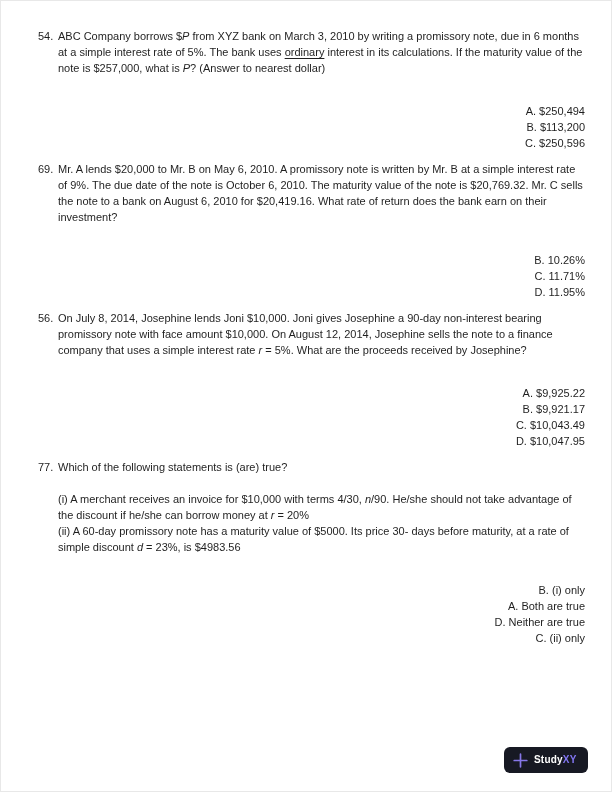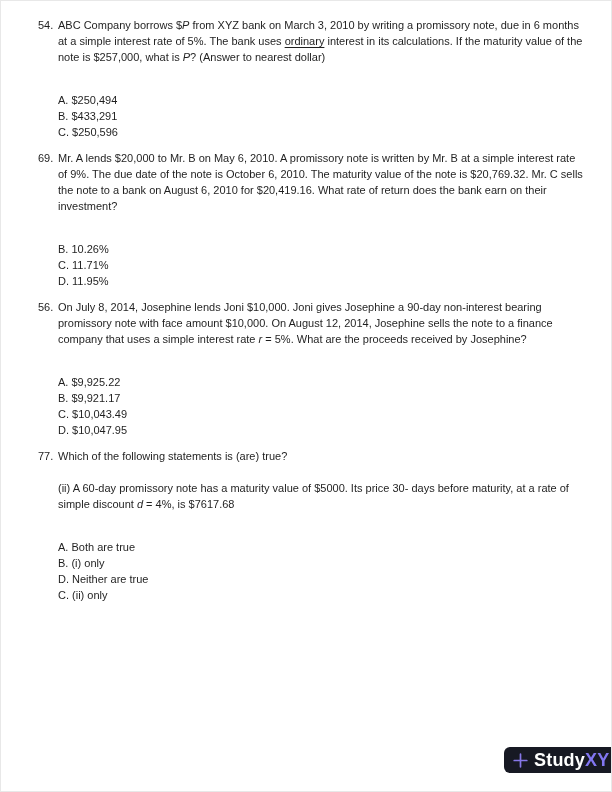--- a/index.html
+++ b/index.html
@@ -13,73 +13,73 @@
   }
   .page {
     position: relative;
     width: 612px; height: 792px;
     box-sizing: border-box;
     border: 1px solid #e8e8e8;
     background: #ffffff;
     overflow: hidden;
   }
   .content {
-    padding: 16px 28px 0 37px;
+    padding: 27px 28px 0 37px;
   }
   .question {
     display: flex;
     margin-bottom: 10px;
   }
   .qnum {
     flex: none;
     width: 20px;
   }
   .qbody {
     flex: none;
     width: 527px;
   }
   .qtext { margin: 0; }
   .statements { margin-top: 16px; }
   .options { margin-top: 27px; }
-  .option { line-height: 16px; }
+  .option { line-height: 16px; text-align: right; }
   em { font-style: italic; }
   u { text-decoration: underline; text-underline-offset: 2px; }
 
   .logo-badge {
     position: absolute;
     left: 503px; top: 746px;
     height: 26px;
     display: flex;
     align-items: center;
     gap: 6px;
     padding: 0 11px 0 9px;
     border-radius: 6px;
     box-sizing: border-box;
   }
   .logo-plus { display: flex; align-items: center; }
   .logo-text {
-    font-size: 18px;
+    font-size: 10px;
     font-weight: bold;
     letter-spacing: 0.2px;
     white-space: nowrap;
   }
 </style>
 </head>
 <body>
 
 <div class="page">
   <div class="content">
   <div class="question">
     <div class="qnum">54.</div>
     <div class="qbody">
       <p class="qtext"><span>ABC Company borrows $</span><em>P</em><span> from XYZ bank on March 3, 2010 by writing a promissory note, due in 6 months at a simple interest rate of 5%. The bank uses </span><u>ordinary</u><span> interest in its calculations. If the maturity value of the note is $257,000, what is </span><em>P</em><span>? (Answer to nearest dollar)</span></p>
 
       <div class="options">
             <div class="option">A. $250,494</div>
-            <div class="option">B. $433,291</div>
+            <div class="option">B. $113,200</div>
             <div class="option">C. $250,596</div>
           </div>
     </div>
   </div>
 
   <div class="question">
     <div class="qnum">69.</div>
     <div class="qbody">
       <p class="qtext"><span>Mr. A lends $20,000 to Mr. B on May 6, 2010. A promissory note is written by Mr. B at a simple interest rate of 9%. The due date of the note is October 6, 2010. The maturity value of the note is $20,769.32. Mr. C sells the note to a bank on August 6, 2010 for $20,419.16. What rate of return does the bank earn on their investment?</span></p>
 
@@ -103,25 +103,26 @@
             <div class="option">D. $10,047.95</div>
           </div>
     </div>
   </div>
 
   <div class="question">
     <div class="qnum">77.</div>
     <div class="qbody">
       <p class="qtext"><span>Which of the following statements is (are) true?</span></p>
       <div class="statements">
-            <div><span>(ii) A 60-day promissory note has a maturity value of $5000. Its price 30- days before maturity, at a rate of simple discount </span><em>d</em><span> = 4%, is $7617.68</span></div>
+            <div><span>(i) A merchant receives an invoice for $10,000 with terms 4/30, </span><em>n</em><span>/90. He/she should not take advantage of the discount if he/she can borrow money at </span><em>r</em><span> = 20%</span></div>
+            <div><span>(ii) A 60-day promissory note has a maturity value of $5000. Its price 30- days before maturity, at a rate of simple discount </span><em>d</em><span> = 23%, is $4983.56</span></div>
           </div>
       <div class="options">
+            <div class="option">B. (i) only</div>
             <div class="option">A. Both are true</div>
-            <div class="option">B. (i) only</div>
             <div class="option">D. Neither are true</div>
             <div class="option">C. (ii) only</div>
           </div>
     </div>
   </div>
 </div>
 
   <div class="logo-badge" style="background: rgb(23, 25, 35);">
     <span class="logo-plus">
       <svg width="15" height="15" viewBox="0 0 15 15">

